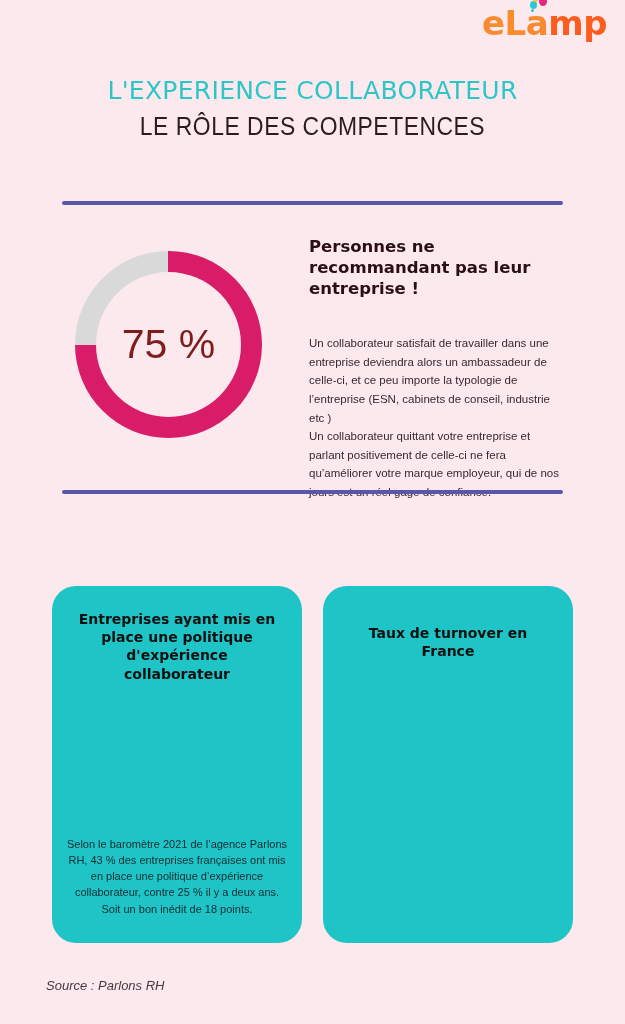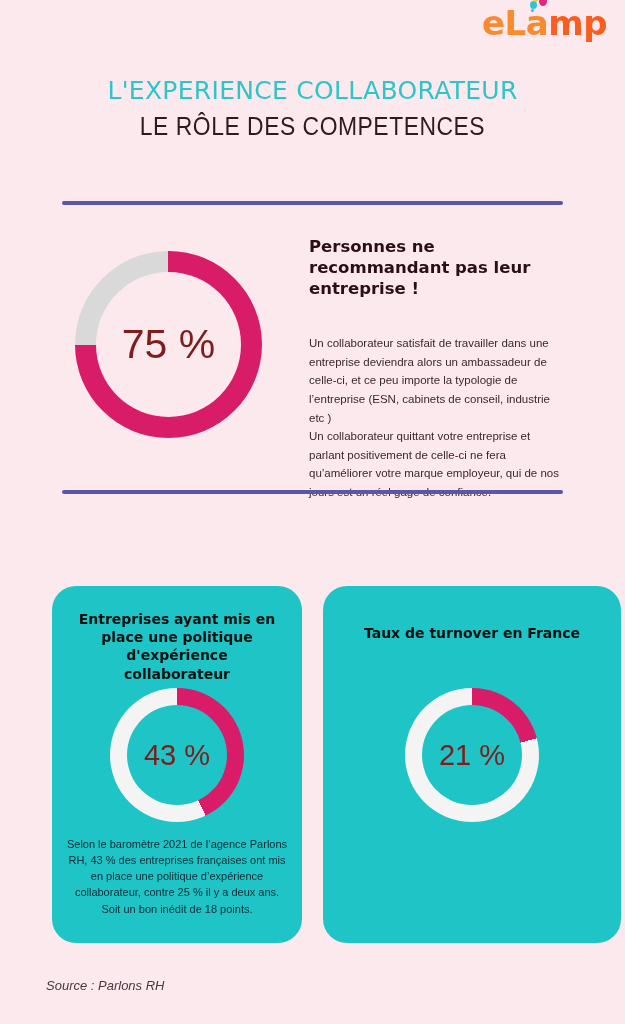--- a/index.html
+++ b/index.html
@@ -162,21 +162,21 @@
   
   .card {
     position: absolute;
     top: 586px;
     width: 250px;
     height: 357px;
     background: #1fc4c6;
     border-radius: 24px;
   }
   .card-left  { left: 52px;  }
-  .card-right { left: 323px; padding-left: 48px; }
+  .card-right { left: 323px; }
 
   .card-title {
     position: absolute;
     top: 24px;
     left: 0;
     width: 100%;
     padding: 0 22px;
     box-sizing: border-box;
     text-align: center;
     font-family: "DejaVu Sans", sans-serif;
@@ -237,26 +237,20 @@
 <div class="hero-heading">Personnes ne recommandant pas leur entreprise !</div>
 <div class="hero-body">
   <p>Un collaborateur satisfait de travailler dans une entreprise deviendra alors un ambassadeur de celle-ci, et ce peu importe la typologie de l’entreprise (ESN, cabinets de conseil, industrie etc )</p>
   <p>Un collaborateur quittant votre entreprise et parlant positivement de celle-ci ne fera qu’améliorer votre marque employeur, qui de nos jours est un réel gage de confiance.</p>
 </div>
 
 <div class="divider divider-bottom" style="background: rgb(91, 87, 168);"></div>
 
 <div class="card card-left">
   <div class="card-title">Entreprises ayant mis en place une politique d'expérience collaborateur</div>
-  <div class="donut card-donut" id="donut-43" style="background: conic-gradient(rgb(217, 28, 103) 0deg, rgb(217, 28, 103) 154.8deg, rgb(244, 244, 244) 154.8deg, rgb(244, 244, 244) 360deg);">
-    <div class="donut-hole" style="background: rgb(31, 196, 198);">43 %</div>
-  </div>
   <div class="card-caption">Selon le baromètre 2021 de l’agence Parlons RH, 43 % des entreprises françaises ont mis en place une politique d’expérience collaborateur, contre 25 % il y a deux ans. Soit un bon inédit de 18 points.</div>
 </div>
 
 <div class="card card-right">
   <div class="card-title">Taux de turnover en France</div>
-  <div class="donut card-donut" id="donut-21" style="background: conic-gradient(rgb(217, 28, 103) 0deg, rgb(217, 28, 103) 75.6deg, rgb(244, 244, 244) 75.6deg, rgb(244, 244, 244) 360deg);">
-    <div class="donut-hole" style="background: rgb(31, 196, 198);">21 %</div>
-  </div>
 </div>
 
 <div class="source">Source : Parlons RH</div>
 
 </body></html>

